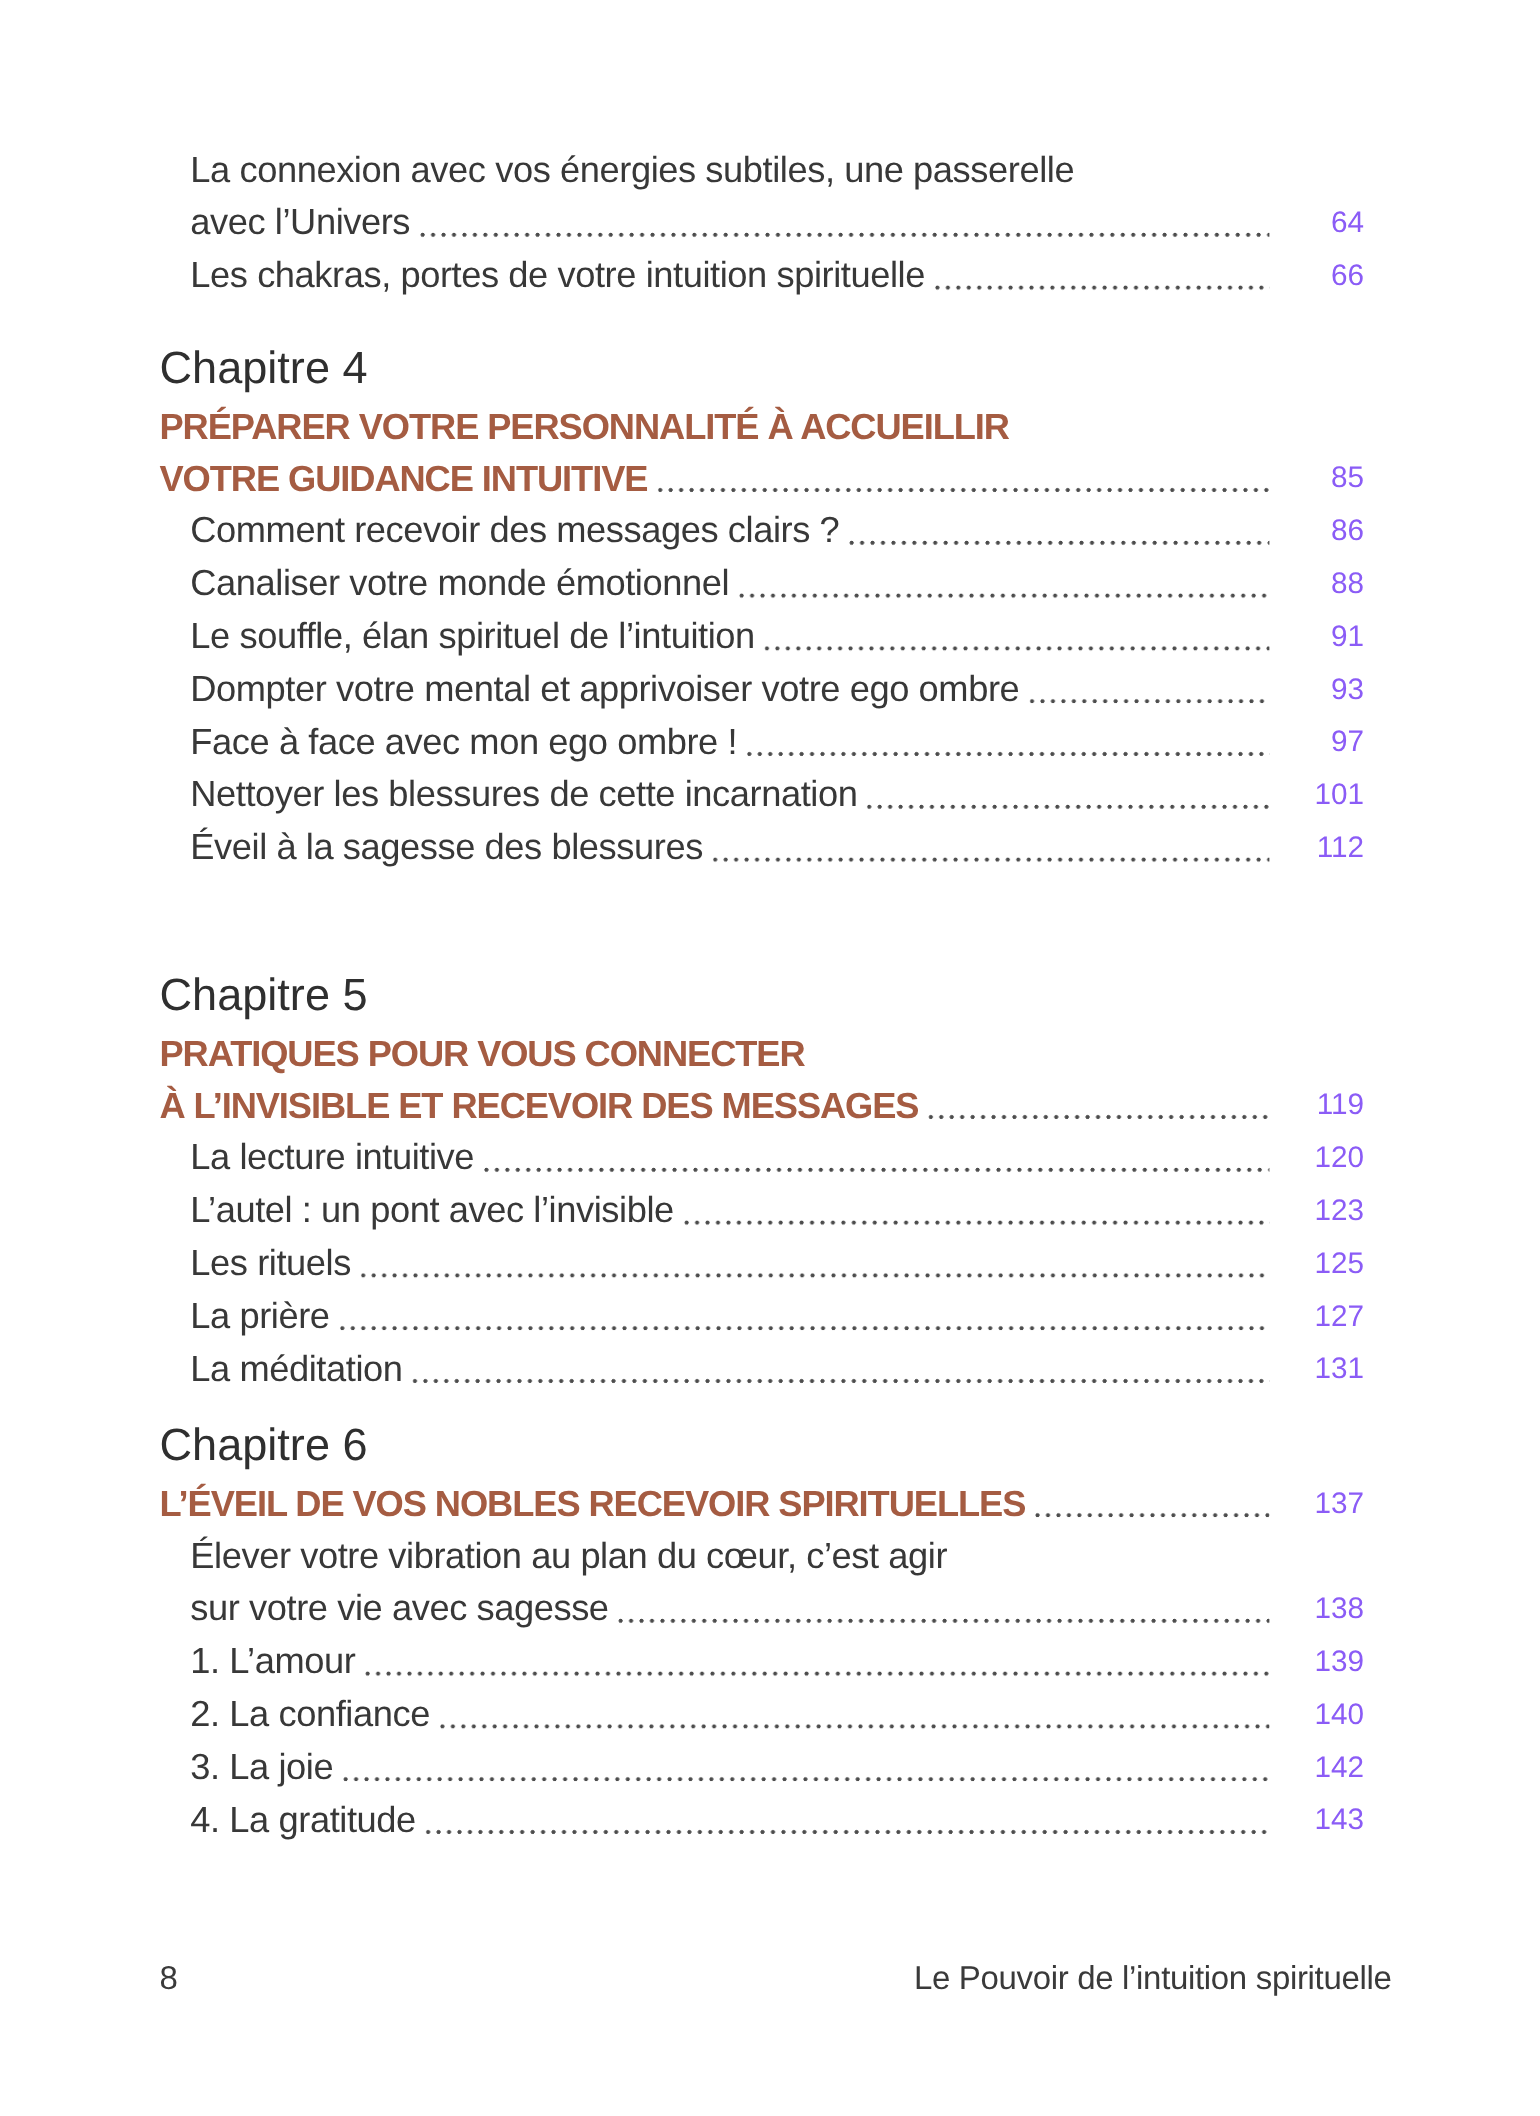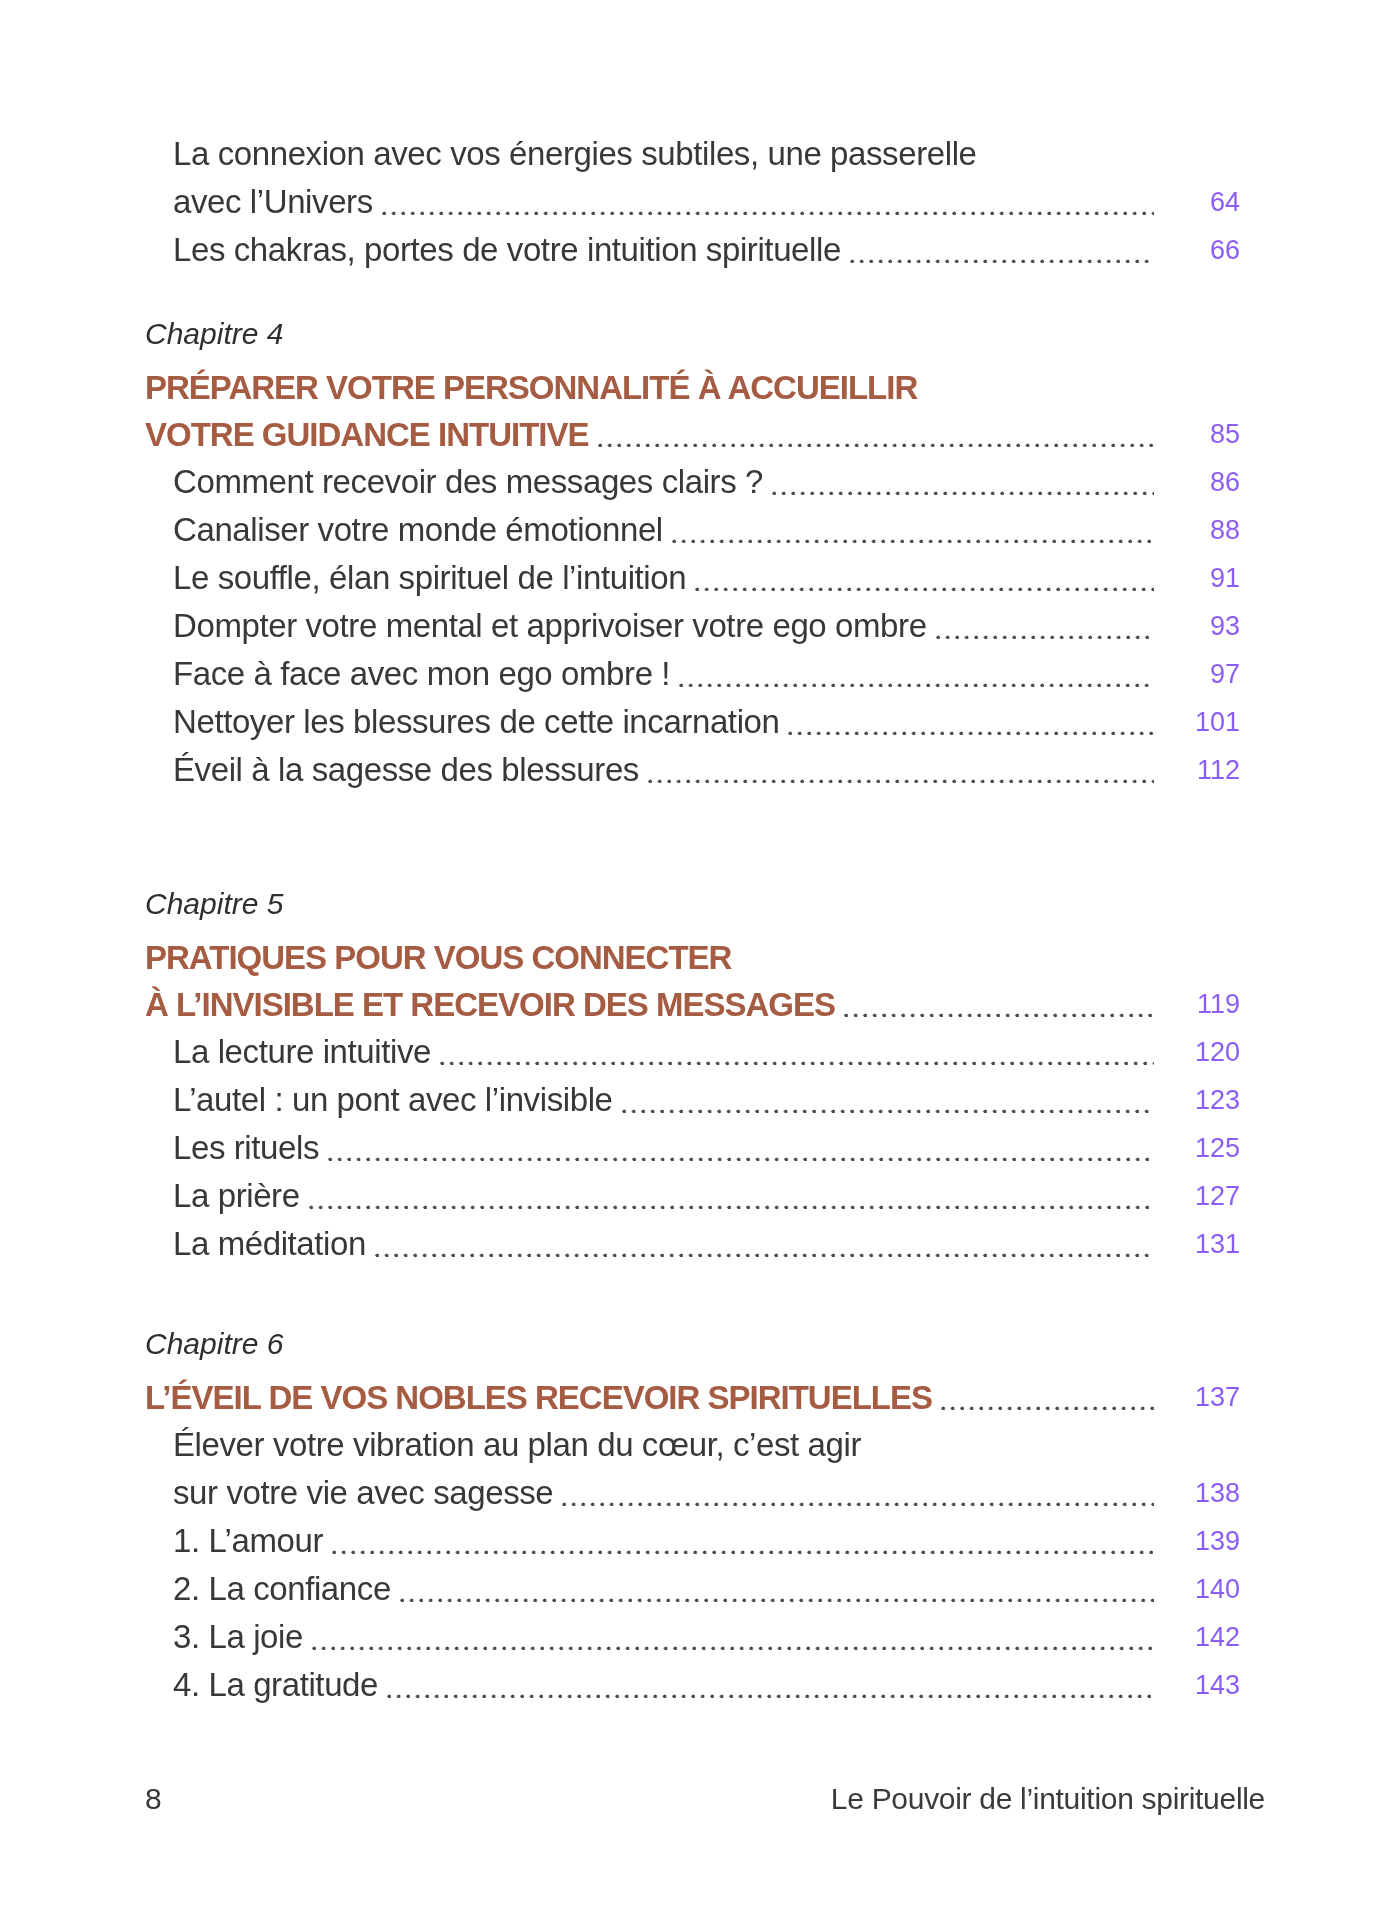--- a/index.html
+++ b/index.html
@@ -49,24 +49,23 @@
     width: 76px;
     text-align: right;
     font-size: 27px;
     letter-spacing: 0;
     color: #8b5cf6;
   }
   .indent { padding-left: 28px; }
   .chapter { margin-top: 56px; }
   .chapter.ch4 { margin-top: 34px; }
   .chapter.ch5 { margin-top: 84px; }
-  .chapter.ch6 { margin-top: 50px; }
+  .chapter.ch6 { margin-top: 19px; }
   .chap-label {
-    font-style: italic;
-    font-size: 30px;
+    font-size: 41px;
     line-height: 52px;
     color: #2f2f2f;
     letter-spacing: 0;
     margin-bottom: 4px;
   }
   .row.head {
     line-height: 47px;
   }
   .row.head .txt {
     font-weight: 700;

